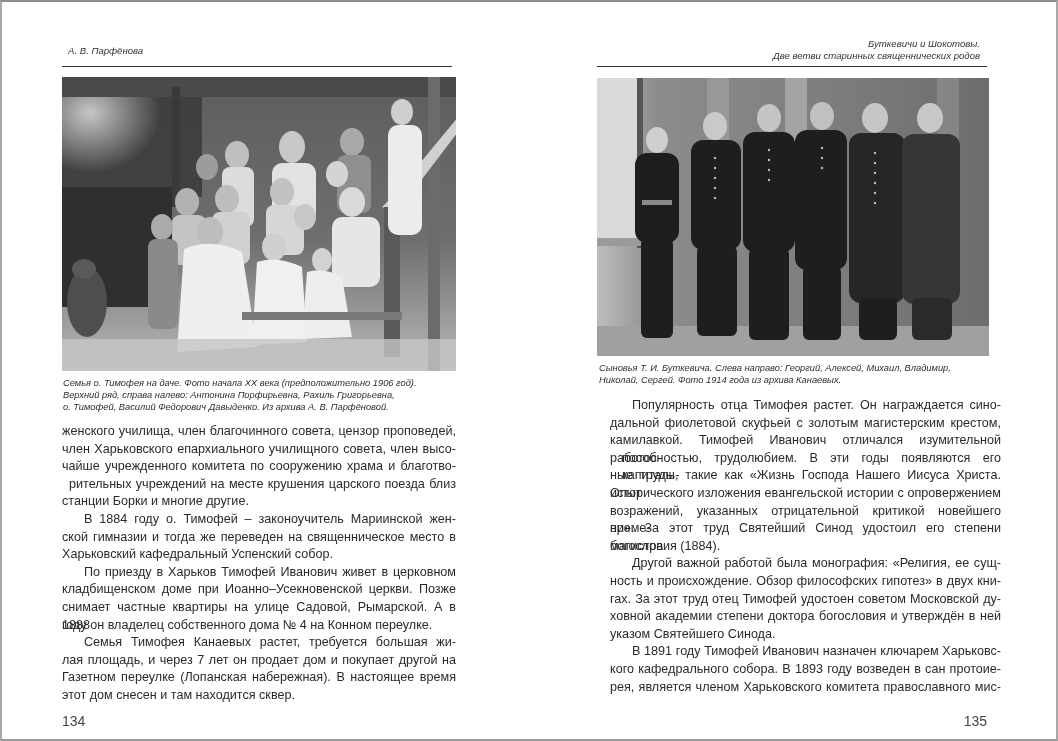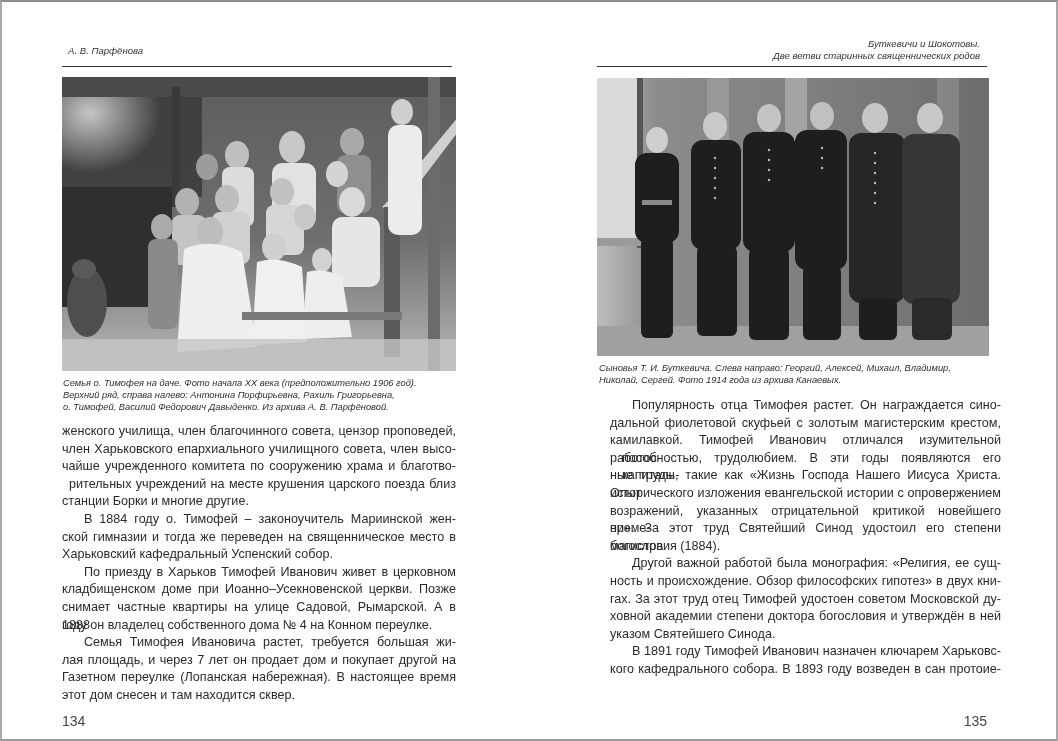--- a/index.html
+++ b/index.html
@@ -144,21 +144,21 @@
       <span class="line" style="white-space: normal;">чайше учрежденного комитета по сооружению храма и благотво-</span>
       <span class="line" style="white-space: normal; padding-left: 7px;">рительных учреждений на месте крушения царского поезда близ</span>
       <span class="line last">станции Борки и многие другие.</span>
       <span class="line indent" style="white-space: normal;">В 1884 году о. Тимофей – законоучитель Мариинской жен-</span>
       <span class="line" style="white-space: normal;">ской гимназии и тогда же переведен на священническое место в</span>
       <span class="line last">Харьковский кафедральный Успенский собор.</span>
       <span class="line indent" style="white-space: normal;">По приезду в Харьков Тимофей Иванович живет в церковном</span>
       <span class="line" style="white-space: normal;">кладбищенском доме при Иоанно–Усекновенской церкви. Позже</span>
       <span class="line" style="white-space: normal;">снимает частные квартиры на улице Садовой, Рымарской. А в 1888</span>
       <span class="line last">году он владелец собственного дома № 4 на Конном переулке.</span>
-      <span class="line indent" style="white-space: normal;">Семья Тимофея Ивановича растет, требуется большая жи-</span>
+      <span class="line indent" style="white-space: normal;">Семья Тимофея Канаевых растет, требуется большая жи-</span>
       <span class="line" style="white-space: normal;">лая площадь, и через 7 лет он продает дом и покупает другой на</span>
       <span class="line" style="white-space: normal;">Газетном переулке (Лопанская набережная). В настоящее время</span>
       <span class="line last">этот дом снесен и там находится сквер.</span>
     </div>
 
   <div class="page-num">134</div>
 </div>
 
 <div class="page right">
   <div class="running-head">
@@ -249,16 +249,17 @@
       <span class="line" style="white-space: normal;">возражений, указанных отрицательной критикой новейшего време-</span>
       <span class="line" style="white-space: normal;">ни». За этот труд Святейший Синод удостоил его степени магистра</span>
       <span class="line last">богословия (1884).</span>
       <span class="line indent" style="white-space: normal;">Другой важной работой была монография: «Религия, ее сущ-</span>
       <span class="line" style="white-space: normal;">ность и происхождение. Обзор философских гипотез» в двух кни-</span>
       <span class="line" style="white-space: normal;">гах. За этот труд отец Тимофей удостоен советом Московской ду-</span>
       <span class="line" style="white-space: normal;">ховной академии степени доктора богословия и утверждён в ней</span>
       <span class="line last">указом Святейшего Синода.</span>
       <span class="line indent" style="white-space: normal;">В 1891 году Тимофей Иванович назначен ключарем Харьковс-</span>
       <span class="line" style="white-space: normal;">кого кафедрального собора. В 1893 году возведен в сан протоие-</span>
+      <span class="line" style="white-space: normal;">рея, является членом Харьковского комитета православного мис-</span>
     </div>
 
   <div class="page-num">135</div>
 </div>
 
 </body></html>

